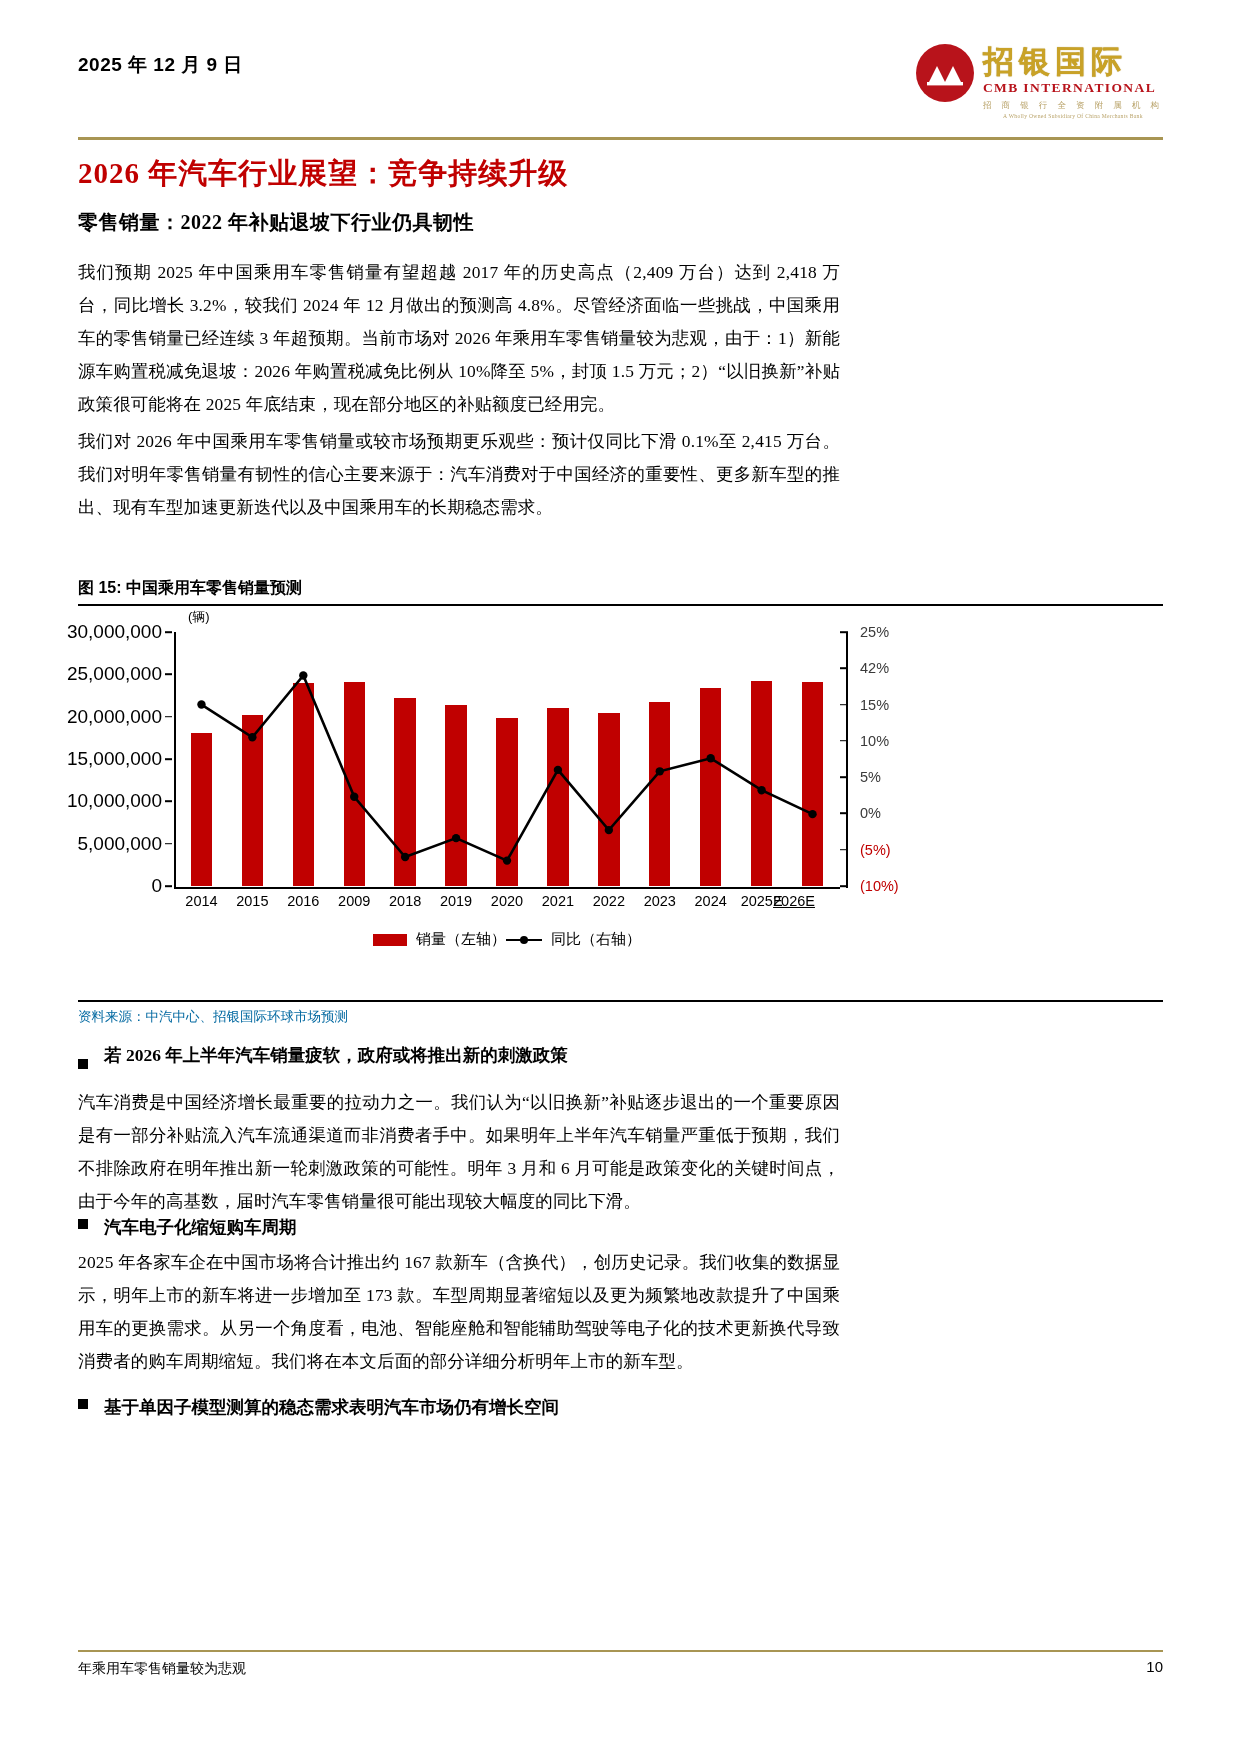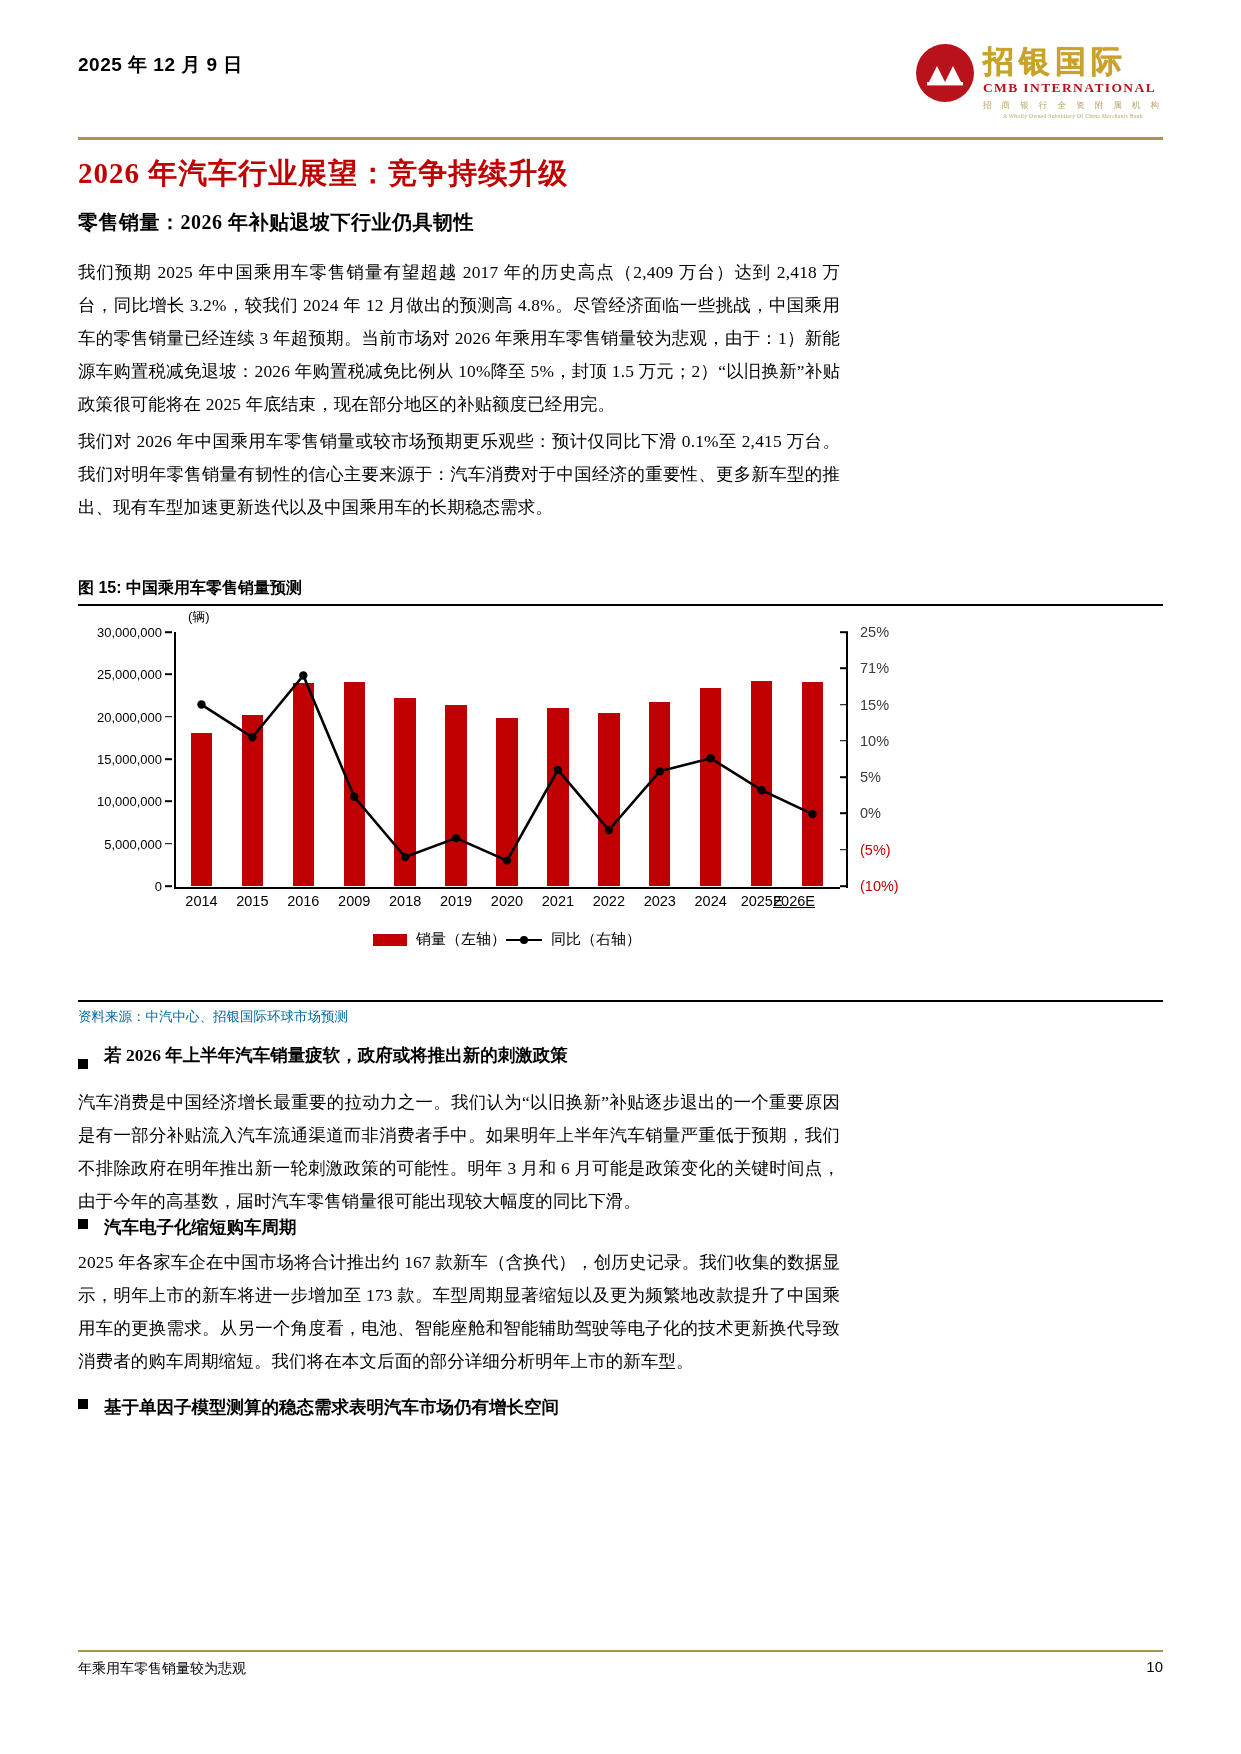--- a/index.html
+++ b/index.html
@@ -97,21 +97,21 @@
   .unit-lbl {
     position:absolute; left:110px; top:-2px;
     font-family:"Liberation Sans", sans-serif; font-size:13px;
   }
   .plot {
     position:absolute; left:98px; top:22px; width:662px; height:254px;
   }
   .yax-l { position:absolute; left:0; top:22px; width:96px; height:254px; }
   .yax-l span {
     position:absolute; right:12px; transform:translateY(-50%);
-    font-family:"Liberation Sans", sans-serif; font-size:13px; white-space:nowrap;
+    font-family:"Liberation Sans", sans-serif; font-size:19px; white-space:nowrap;
   }
   .yax-l .tick { position:absolute; right:2px; width:7px; height:1.6px; background:#000; transform:translateY(-50%); }
   .axis-line-l { position:absolute; left:96px; top:22px; width:1.8px; height:256px; background:#000; }
 
   .yax-r { position:absolute; left:762px; top:22px; width:150px; height:254px; }
   .yax-r span {
     position:absolute; left:20px; transform:translateY(-50%);
     font-family:"Liberation Sans", sans-serif; font-size:14.5px; white-space:nowrap; color:#3a3a3a;text-align:right;
   }
   .yax-r span.neg { color:#C00000; }
@@ -181,21 +181,21 @@
         <div class="logo-cn">招银国际</div>
         <div class="logo-en">CMB INTERNATIONAL</div>
         <div class="logo-sub1">招 商 银 行 全 资 附 属 机 构</div>
         <div class="logo-sub2">A Wholly Owned Subsidiary Of China Merchants Bank</div>
       </div>
     </div>
   </div>
   <div class="hdr-rule"></div>
 
   <div class="h-title">2026 年汽车行业展望：竞争持续升级</div>
-  <div class="h-sub">零售销量：2026 年补贴退坡下行业仍具韧性</div>
+  <div class="h-sub">零售销量：2022 年补贴退坡下行业仍具韧性</div>
 
   <div class="para p1">我们预期 2025 年中国乘用车零售销量有望超越 2017 年的历史高点（2,409 万台）达到 2,418 万台，同比增长 3.2%，较我们 2024 年 12 月做出的预测高 4.8%。尽管经济面临一些挑战，中国乘用车的零售销量已经连续 3 年超预期。当前市场对 2026 年乘用车零售销量较为悲观，由于：1）新能源车购置税减免退坡：2026 年购置税减免比例从 10%降至 5%，封顶 1.5 万元；2）“以旧换新”补贴政策很可能将在 2025 年底结束，现在部分地区的补贴额度已经用完。</div>
   <div class="para p2">我们对 2026 年中国乘用车零售销量或较市场预期更乐观些：预计仅同比下滑 0.1%至 2,415 万台。我们对明年零售销量有韧性的信心主要来源于：汽车消费对于中国经济的重要性、更多新车型的推出、现有车型加速更新迭代以及中国乘用车的长期稳态需求。</div>
 
   <div class="fig-cap">图 15: 中国乘用车零售销量预测</div>
   <div class="fig-rule-top"></div>
 
   <div class="chart">
     <div class="unit-lbl">(辆)</div>
     <div class="yax-l" id="yaxl">
@@ -221,21 +221,21 @@
         <span class="neg" style="top: 217.714px;">(5%)</span>
         <div class="tick" style="top: 217.714px;"></div>
         <span style="top: 181.429px;">0%</span>
         <div class="tick" style="top: 181.429px;"></div>
         <span style="top: 145.143px;">5%</span>
         <div class="tick" style="top: 145.143px;"></div>
         <span style="top: 108.857px;">10%</span>
         <div class="tick" style="top: 108.857px;"></div>
         <span style="top: 72.5714px;">15%</span>
         <div class="tick" style="top: 72.5714px;"></div>
-        <span style="top: 36.2857px;">71%</span>
+        <span style="top: 36.2857px;">42%</span>
         <div class="tick" style="top: 36.2857px;"></div>
         <span style="top: 0px;">25%</span>
         <div class="tick" style="top: 0px;"></div>
       </div>
     <div class="axis-line-r"></div>
     <div class="xaxis-line"></div>
 
     <div class="plot">
       <div class="bars" id="bars">
           <div class="bar" style="left: 14.7677px; width: 21.3877px; height: 153.247px; background: rgb(192, 0, 0);"></div>

